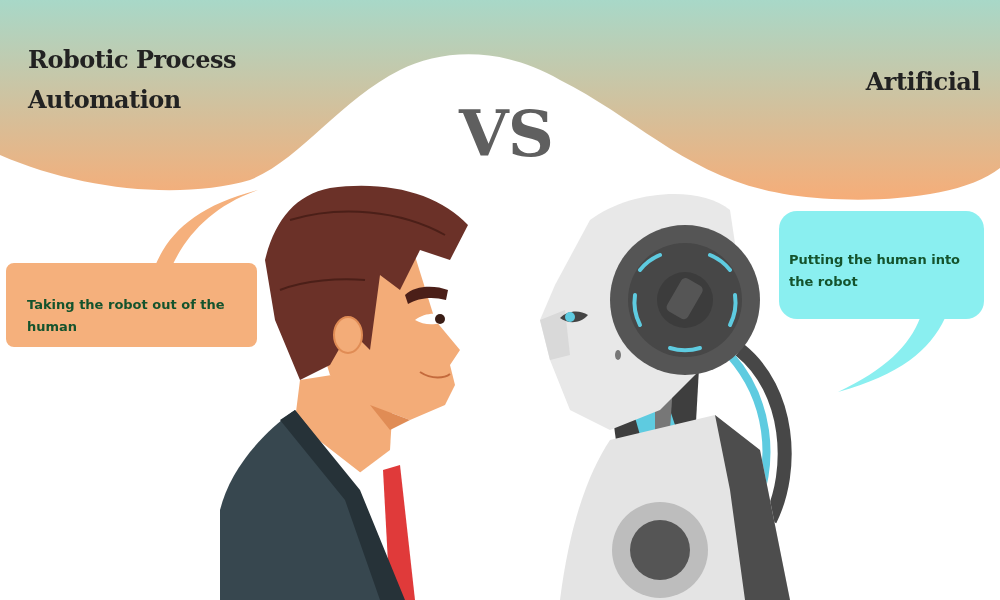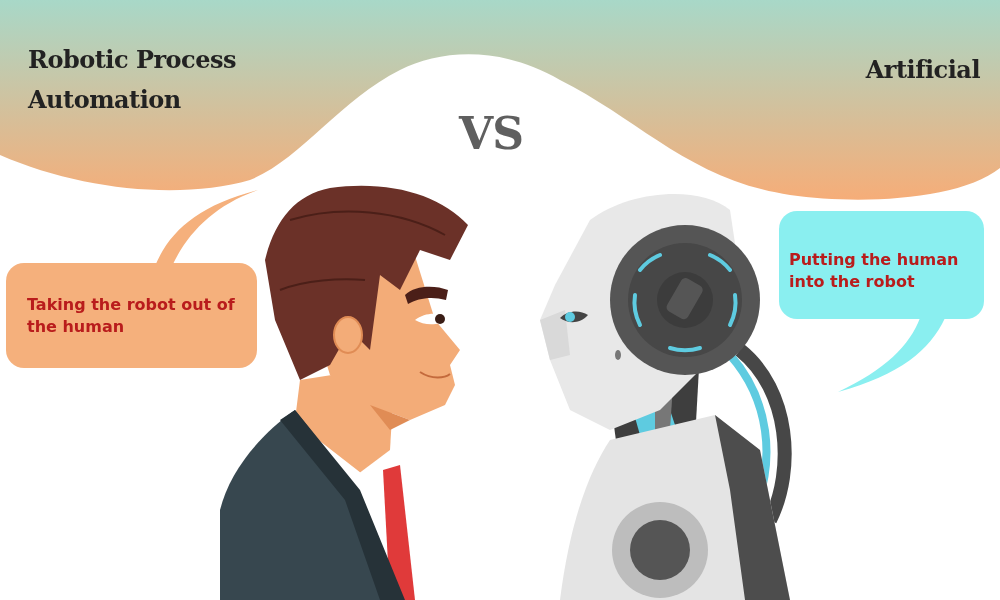--- a/index.html
+++ b/index.html
@@ -1,23 +1,23 @@
 <!DOCTYPE html>
 <html><head>
 <meta charset="utf-8">
 <style>
   html,body{margin:0;padding:0;}
   body{width:1000px;height:600px;overflow:hidden;background:#ffffff;position:relative;font-family:"DejaVu Sans",sans-serif;}
   .bg{position:absolute;left:0;top:0;width:1000px;height:600px;}
   .title{position:absolute;font-family:"DejaVu Serif",serif;font-weight:bold;color:#222222;font-size:24px;line-height:40px;letter-spacing:-0.5px;margin:0;}
   .title-left{left:28px;top:40px;}
-  .title-right{right:20px;top:50px;text-align:center;}
-  .vs{position:absolute;left:459px;top:106px;font-family:"DejaVu Serif",serif;font-weight:bold;font-size:44px;color:#5f5f5f;letter-spacing:-1px;line-height:56px;text-align:right;}
-  .bubble{position:absolute;border-radius:18px;font-weight:bold;font-size:16px;line-height:22px;color:#b91c1c;box-sizing:border-box;}
-  .bubble-left{left:6px;top:263px;width:251px;height:105px;background:#f5b07c;padding:31px 20px 0 21px;}
+  .title-right{right:20px;top:62px;text-align:center;}
+  .vs{position:absolute;left:459px;top:106px;font-family:"DejaVu Serif",serif;font-weight:bold;font-size:64px;color:#5f5f5f;letter-spacing:-1px;line-height:56px;text-align:right;}
+  .bubble{position:absolute;border-radius:18px;font-weight:bold;font-size:13px;line-height:22px;color:#14532d;box-sizing:border-box;}
+  .bubble-left{left:6px;top:263px;width:251px;height:84px;background:#f5b07c;padding:31px 20px 0 21px;border-radius:8px;}
   .bubble-right{left:779px;top:211px;width:205px;height:108px;background:#8aeff0;padding:38px 10px 0 10px;}
   .fig{position:absolute;}
 </style>
 </head>
 <body>
 
 <svg class="bg" viewBox="0 0 1000 600">
   <defs>
     <linearGradient id="g" x1="0" y1="0" x2="0" y2="1">
       <stop offset="0" stop-color="#a8d8c8"></stop>

